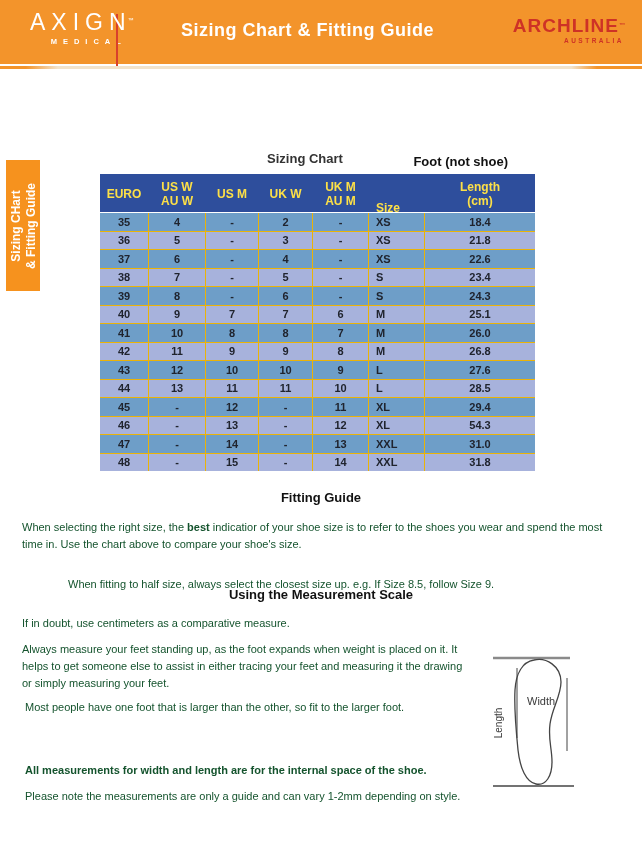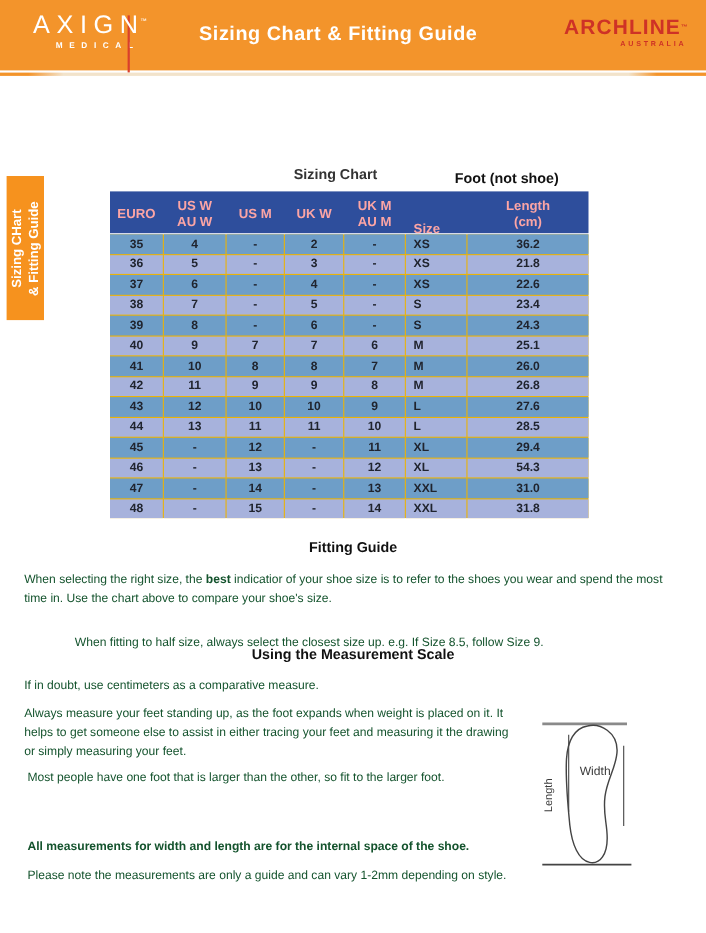--- a/index.html
+++ b/index.html
@@ -28,21 +28,21 @@
                    white-space:nowrap; text-align:center; color:#fff; font-weight:bold; font-size:12px; line-height:14.5px; }
 
   
   .chart-title { position:absolute; left:95px; top:151px; width:420px; text-align:center;
                  font-size:13px; font-weight:bold; color:#333; }
   .foot-note { position:absolute; right:134px; top:154px; font-size:13px; font-weight:bold; color:#111; }
 
   .size-table { position:absolute; left:100px; top:174px; width:435px; }
   .thead { display:grid; grid-template-columns:48px 56px 52px 53px 55px 55px 1fr; gap:1px;
            background:#2E4E9C; height:38px; align-items:center; }
-  .th { color:#fca5a5; font-size:12px; font-weight:bold; text-align:center; line-height:13.5px; }
+  .th { color:#fde047; font-size:12px; font-weight:bold; text-align:center; line-height:13.5px; }
   .th.size-col { text-align:left; padding-left:7px;margin-top:28px; }
   .tbody { display:flex; flex-direction:column; gap:1px; background:#eab308; margin-top:1px; }
   .tr { display:grid; grid-template-columns:48px 56px 52px 53px 55px 55px 1fr; gap:1px; height:17.5px; }
   .td { display:flex; align-items:center; justify-content:center;
         font-size:11px; font-weight:bold; color:#20242e; background:var(--row-bg); }
   .td.size-col { justify-content:flex-start; padding-left:7px; }
   .tr.steel { --row-bg:#6E9EC8; }
   .tr.peri  { --row-bg:#A7B2DC; }
 
   
@@ -117,21 +117,21 @@
       </div>
     </div>
   <div class="tbody">
       <div class="tr steel">
         <div class="td">35</div>
         <div class="td">4</div>
         <div class="td">-</div>
         <div class="td">2</div>
         <div class="td">-</div>
         <div class="td size-col">XS</div>
-        <div class="td">36.2</div>
+        <div class="td">18.4</div>
       </div>
       <div class="tr peri">
         <div class="td">36</div>
         <div class="td">5</div>
         <div class="td">-</div>
         <div class="td">3</div>
         <div class="td">-</div>
         <div class="td size-col">XS</div>
         <div class="td">21.8</div>
       </div>

